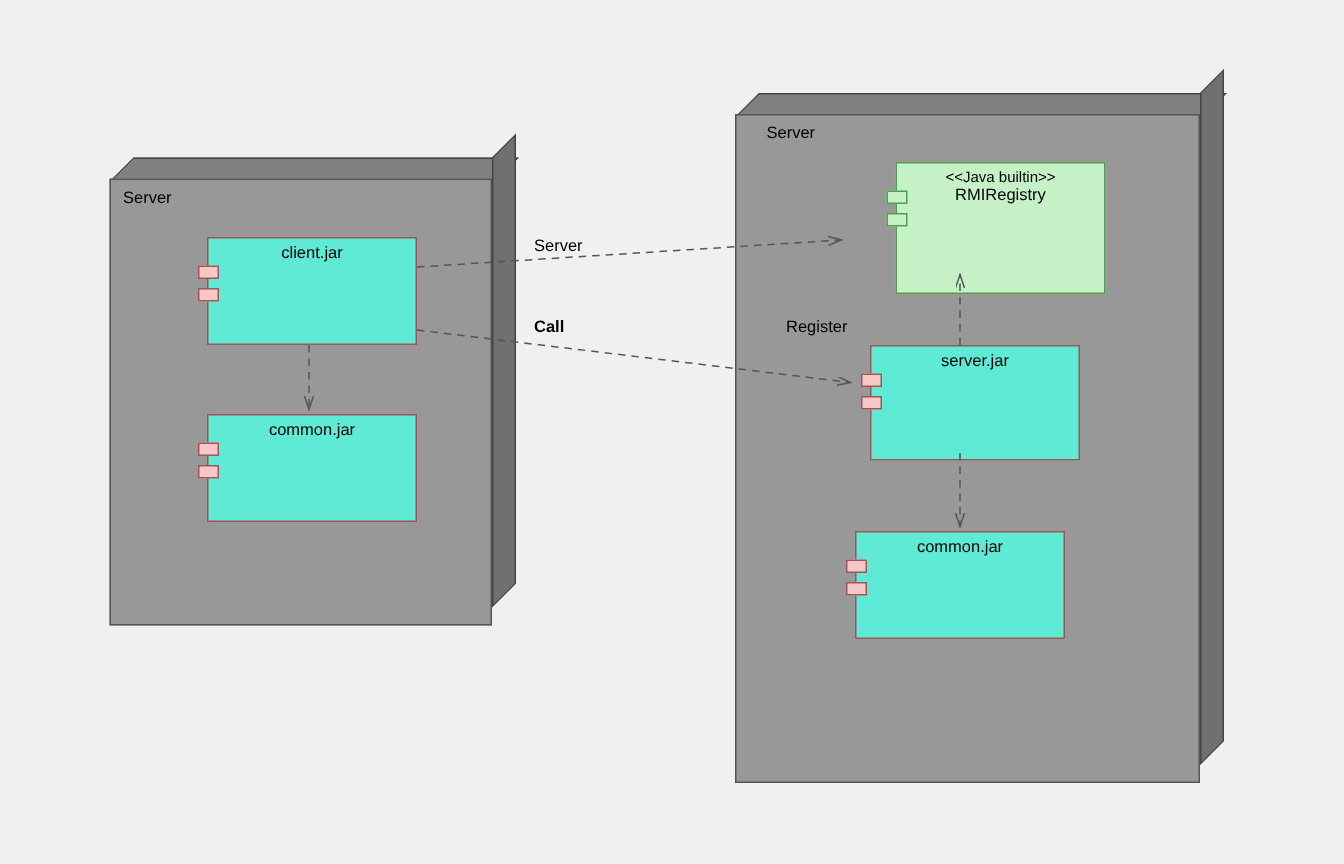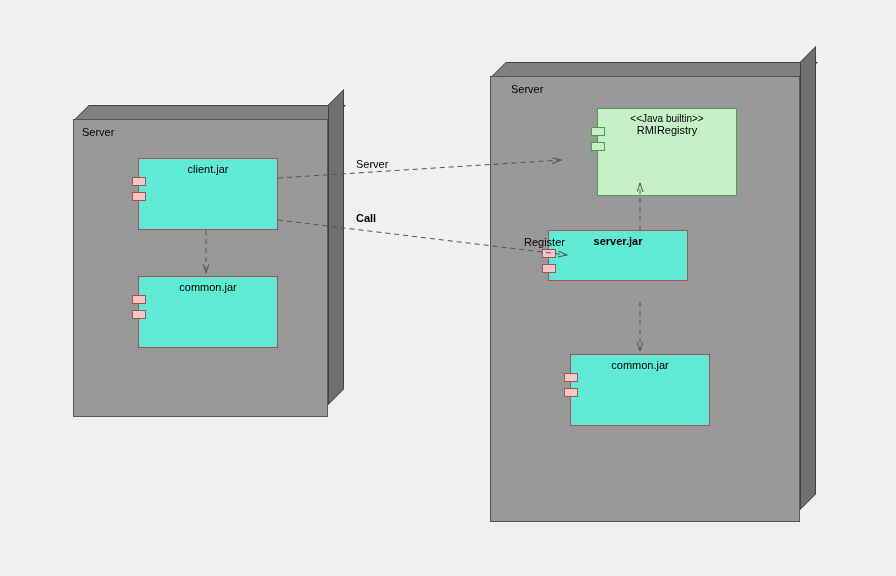--- a/index.html
+++ b/index.html
@@ -119,21 +119,21 @@
 
   <div class="comp green" style="left:597px; top:108px; width:140px; height:88px;">
     <div style="font-size:10px;">&lt;&lt;Java builtin&gt;&gt;</div>
     <div>RMIRegistry</div>
     <div class="lugs">
       <div class="lug green"></div>
         <div class="lug green"></div>
     </div>
   </div>
 
-  <div class="comp" style="left:548px; top:230px; width:140px; height:51px;font-weight:bold;">
+  <div class="comp" style="left:580px; top:230px; width:140px; height:77px;">
     <span>server.jar</span>
     <div class="lugs">
       <div class="lug"></div>
         <div class="lug"></div>
     </div>
   </div>
 
   <div class="comp" style="left:570px; top:354px; width:140px; height:72px;">
     <span>common.jar</span>
     <div class="lugs">
@@ -155,15 +155,15 @@
 
     <line x1="278" y1="220" x2="567" y2="255" stroke="#555" stroke-width="1" stroke-dasharray="5,4" marker-end="url(#ah)"></line>
 
     <line x1="640" y1="230" x2="640" y2="183" stroke="#555" stroke-width="1" stroke-dasharray="5,4" marker-end="url(#ah)"></line>
 
     <line x1="640" y1="302" x2="640" y2="351" stroke="#555" stroke-width="1" stroke-dasharray="5,4" marker-end="url(#ah)"></line>
   </svg>
 
   <div class="label" style="left:356px; top:158px;">Server</div>
   <div class="label" style="left:356px; top:212px;font-weight:bold;">Call</div>
-  <div class="label" style="left:524px; top:212px;margin-top:24px;">Register</div>
+  <div class="label" style="left:524px; top:212px;">Register</div>
 
 </div>
 
 </body></html>

